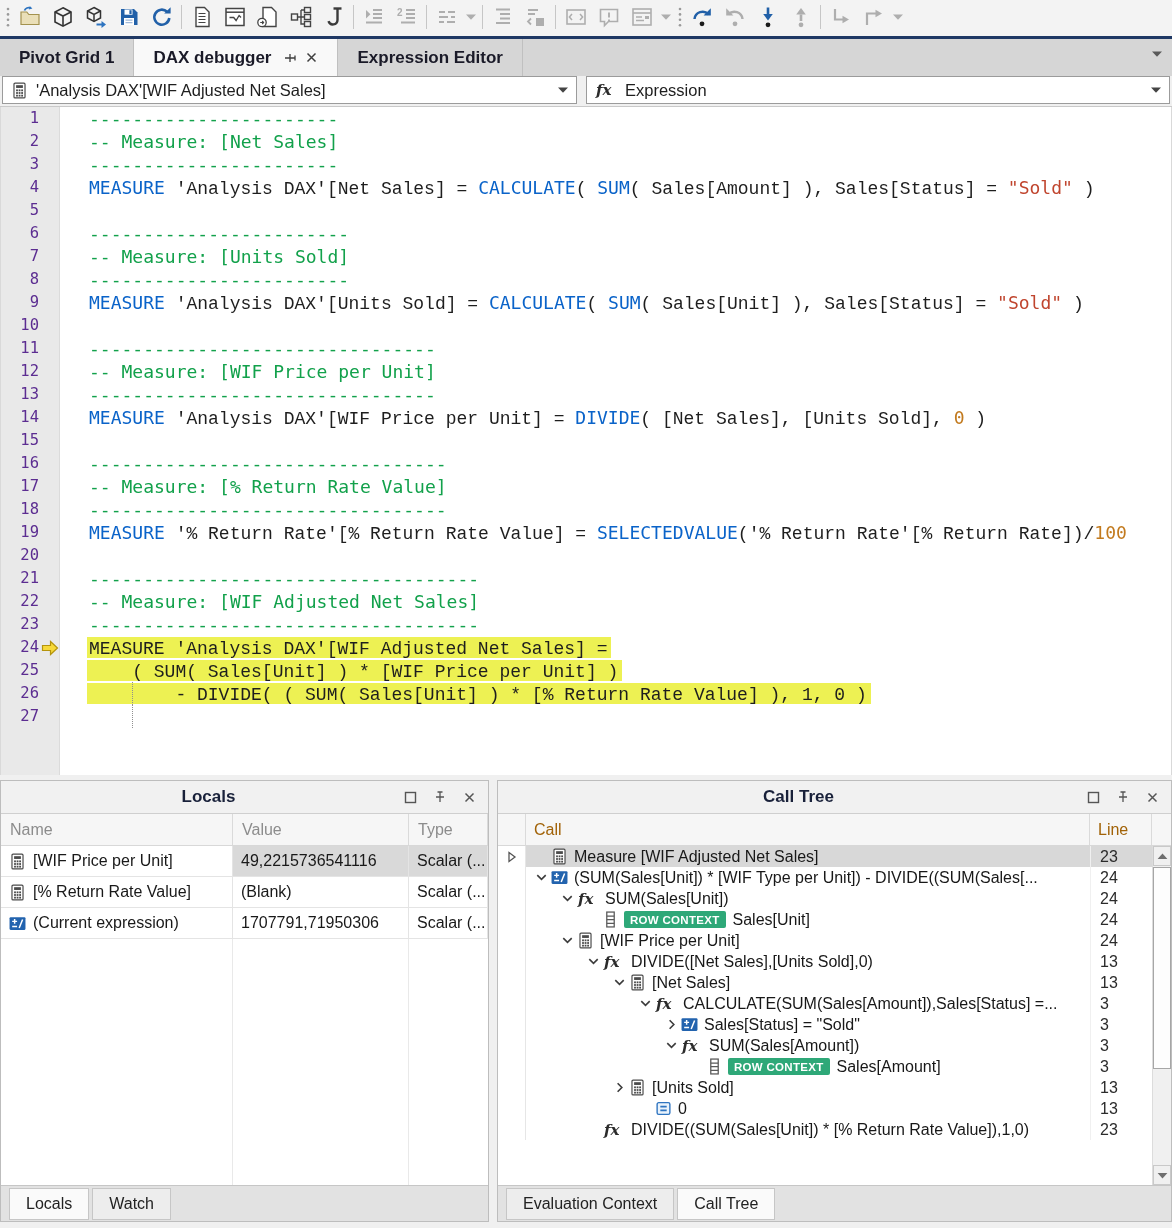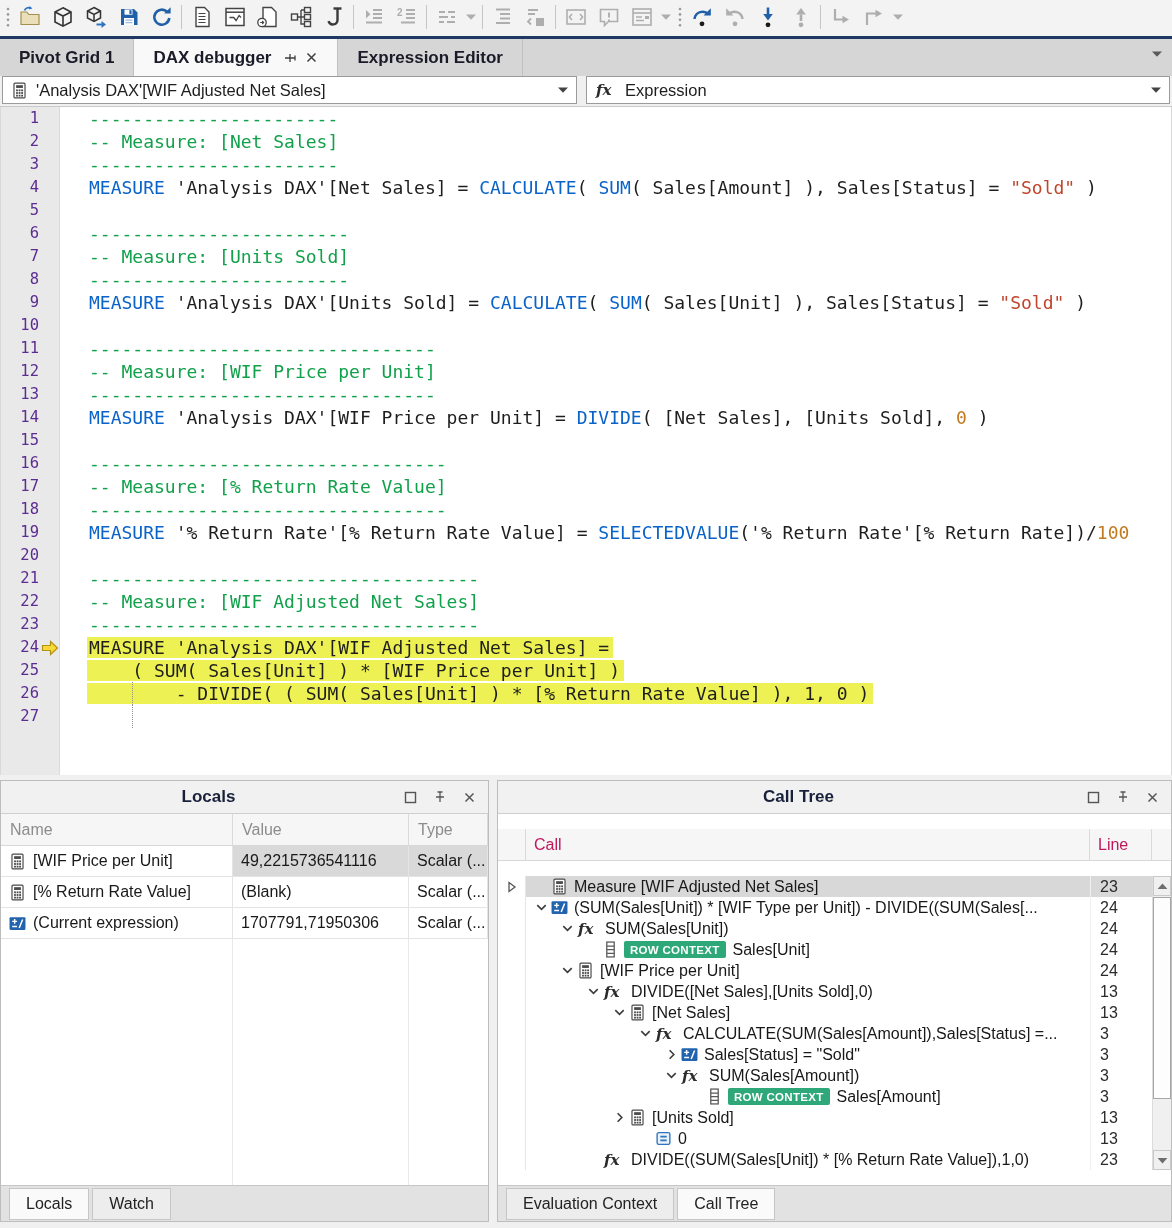--- a/index.html
+++ b/index.html
@@ -48,29 +48,29 @@
   }
   .code-row { display:flex; height:23px; line-height:23px; white-space:pre; position:relative;
     font-family:"DejaVu Sans Mono","Liberation Mono",monospace; font-size:18px; }
   .ln { width:58px; flex:none; text-align:right; padding-right:20px; color:#5C2D91;
     font-size:15.5px; line-height:23px; font-family:"DejaVu Sans Mono","Liberation Mono",monospace; }
   .mg { width:30px; flex:none; position:relative; }
   .marker { position:absolute; left:-18px; top:3.5px; }
   .code { color:#1E1E1E; position:relative; }
   .hl { background:#EDF153; margin-left:-2px; padding:0 4px 0 2px; }
   .c-k { color:#0A63C9; } .c-c { color:#12A14B; } .c-s { color:#C0452E; }
-  .c-n { color:#C27A1E; } .c-t { color:#1E1E1E; }
+  .c-n { color:#C27A1E; } .c-t { color:#1E1E1E;font-family:Liberation Mono, monospace; }
   .guide { position:absolute; left:131px; top:0; height:23px; border-left:1px dotted #8F8F8F; }
 
   
   .bottom { height:453px; flex:none; display:flex; background:#F0F0F0; padding:5px 0 6px 0; }
   .panel { background:#FFFFFF; border:1px solid #BDBDBD; display:flex; flex-direction:column; overflow:hidden;text-align:center; }
   .panel-locals { width:489px; flex:none; }
   .vgap { width:8px; flex:none; }
-  .panel-calltree { flex:1;gap:15px; }
+  .panel-calltree { flex:1; }
 
   .phead { height:33px; flex:none; background:#F1F1F1; display:flex; align-items:center; padding:0 12px; border-bottom:1px solid #CFCFCF; }
   .ptitle { font-size:17px; font-weight:700; color:#19213A; flex:1; }
   .pbtns { display:flex; align-items:center; gap:16px; }
   .pbtn { display:inline-flex; }
 
   
   .lg-head, .lg-row, .lg-fill { display:grid; grid-template-columns:232px 176px 1fr; }
   .lg-head { height:32px; flex:none; background:#F6F6F6; border-bottom:1px solid #D8D8D8; }
   .lg-head .hcell { font-size:16px; color:#8C8C8C; display:flex; align-items:center; padding:0 9px; border-right:1px solid #DADADA; }
@@ -82,21 +82,21 @@
   .lg-fill .fcell { border-right:1px solid #E9E9E9; }
 
   
   .ftabs { height:36px; flex:none; background:#E2E2E2; border-top:1px solid #C6C6C6; display:flex; align-items:flex-start; padding:2px 0 0 8px; }
   .ftab { height:32px; padding:0 16px; display:flex; align-items:center; font-size:16px; color:#222;
     background:#EDEDED; border:1px solid #C6C6C6; margin-right:3px; }
   .ftab.active { background:#FAFAFA; }
 
   
   .ct-head { display:grid; grid-template-columns:28px 1fr 62px 19px; height:32px; flex:none; background:#F6F6F6; border-bottom:1px solid #D8D8D8; }
-  .ct-head .hcell { font-size:16px; color:#be185d; display:flex; align-items:center; padding-left:8px; border-right:1px solid #DADADA; }
+  .ct-head .hcell { font-size:16px; color:#a16207; display:flex; align-items:center; padding-left:8px; border-right:1px solid #DADADA; }
   .ct-head .hcell.noborder { border-right:none; }
   .ct-body { flex:1; position:relative; overflow:hidden; }
   .ct-row { display:grid; grid-template-columns:28px 1fr 62px; height:21px; margin-right:19px; }
   .ct-ind { border-right:1px solid #E6E6E6; display:flex; align-items:center; justify-content:center; }
   .ct-call { display:flex; align-items:center; white-space:nowrap; overflow:hidden; padding-left:6px; font-size:16px; color:#181818; }
   .ct-line { display:flex; align-items:center; padding-left:9px; font-size:16px; color:#2B2B2B; border-left:1px solid #F0F0F0; }
   .ct-row.selected .ct-call, .ct-row.selected .ct-line { background:#D8D8D8; }
   .ct-chev { width:19px; flex:none; display:flex; align-items:center; justify-content:center; }
   .ct-icon { margin-right:6px; flex:none; }
   .badge { display:inline-block; background:#2EA878; color:#fff; font-size:11.5px; font-weight:700;

